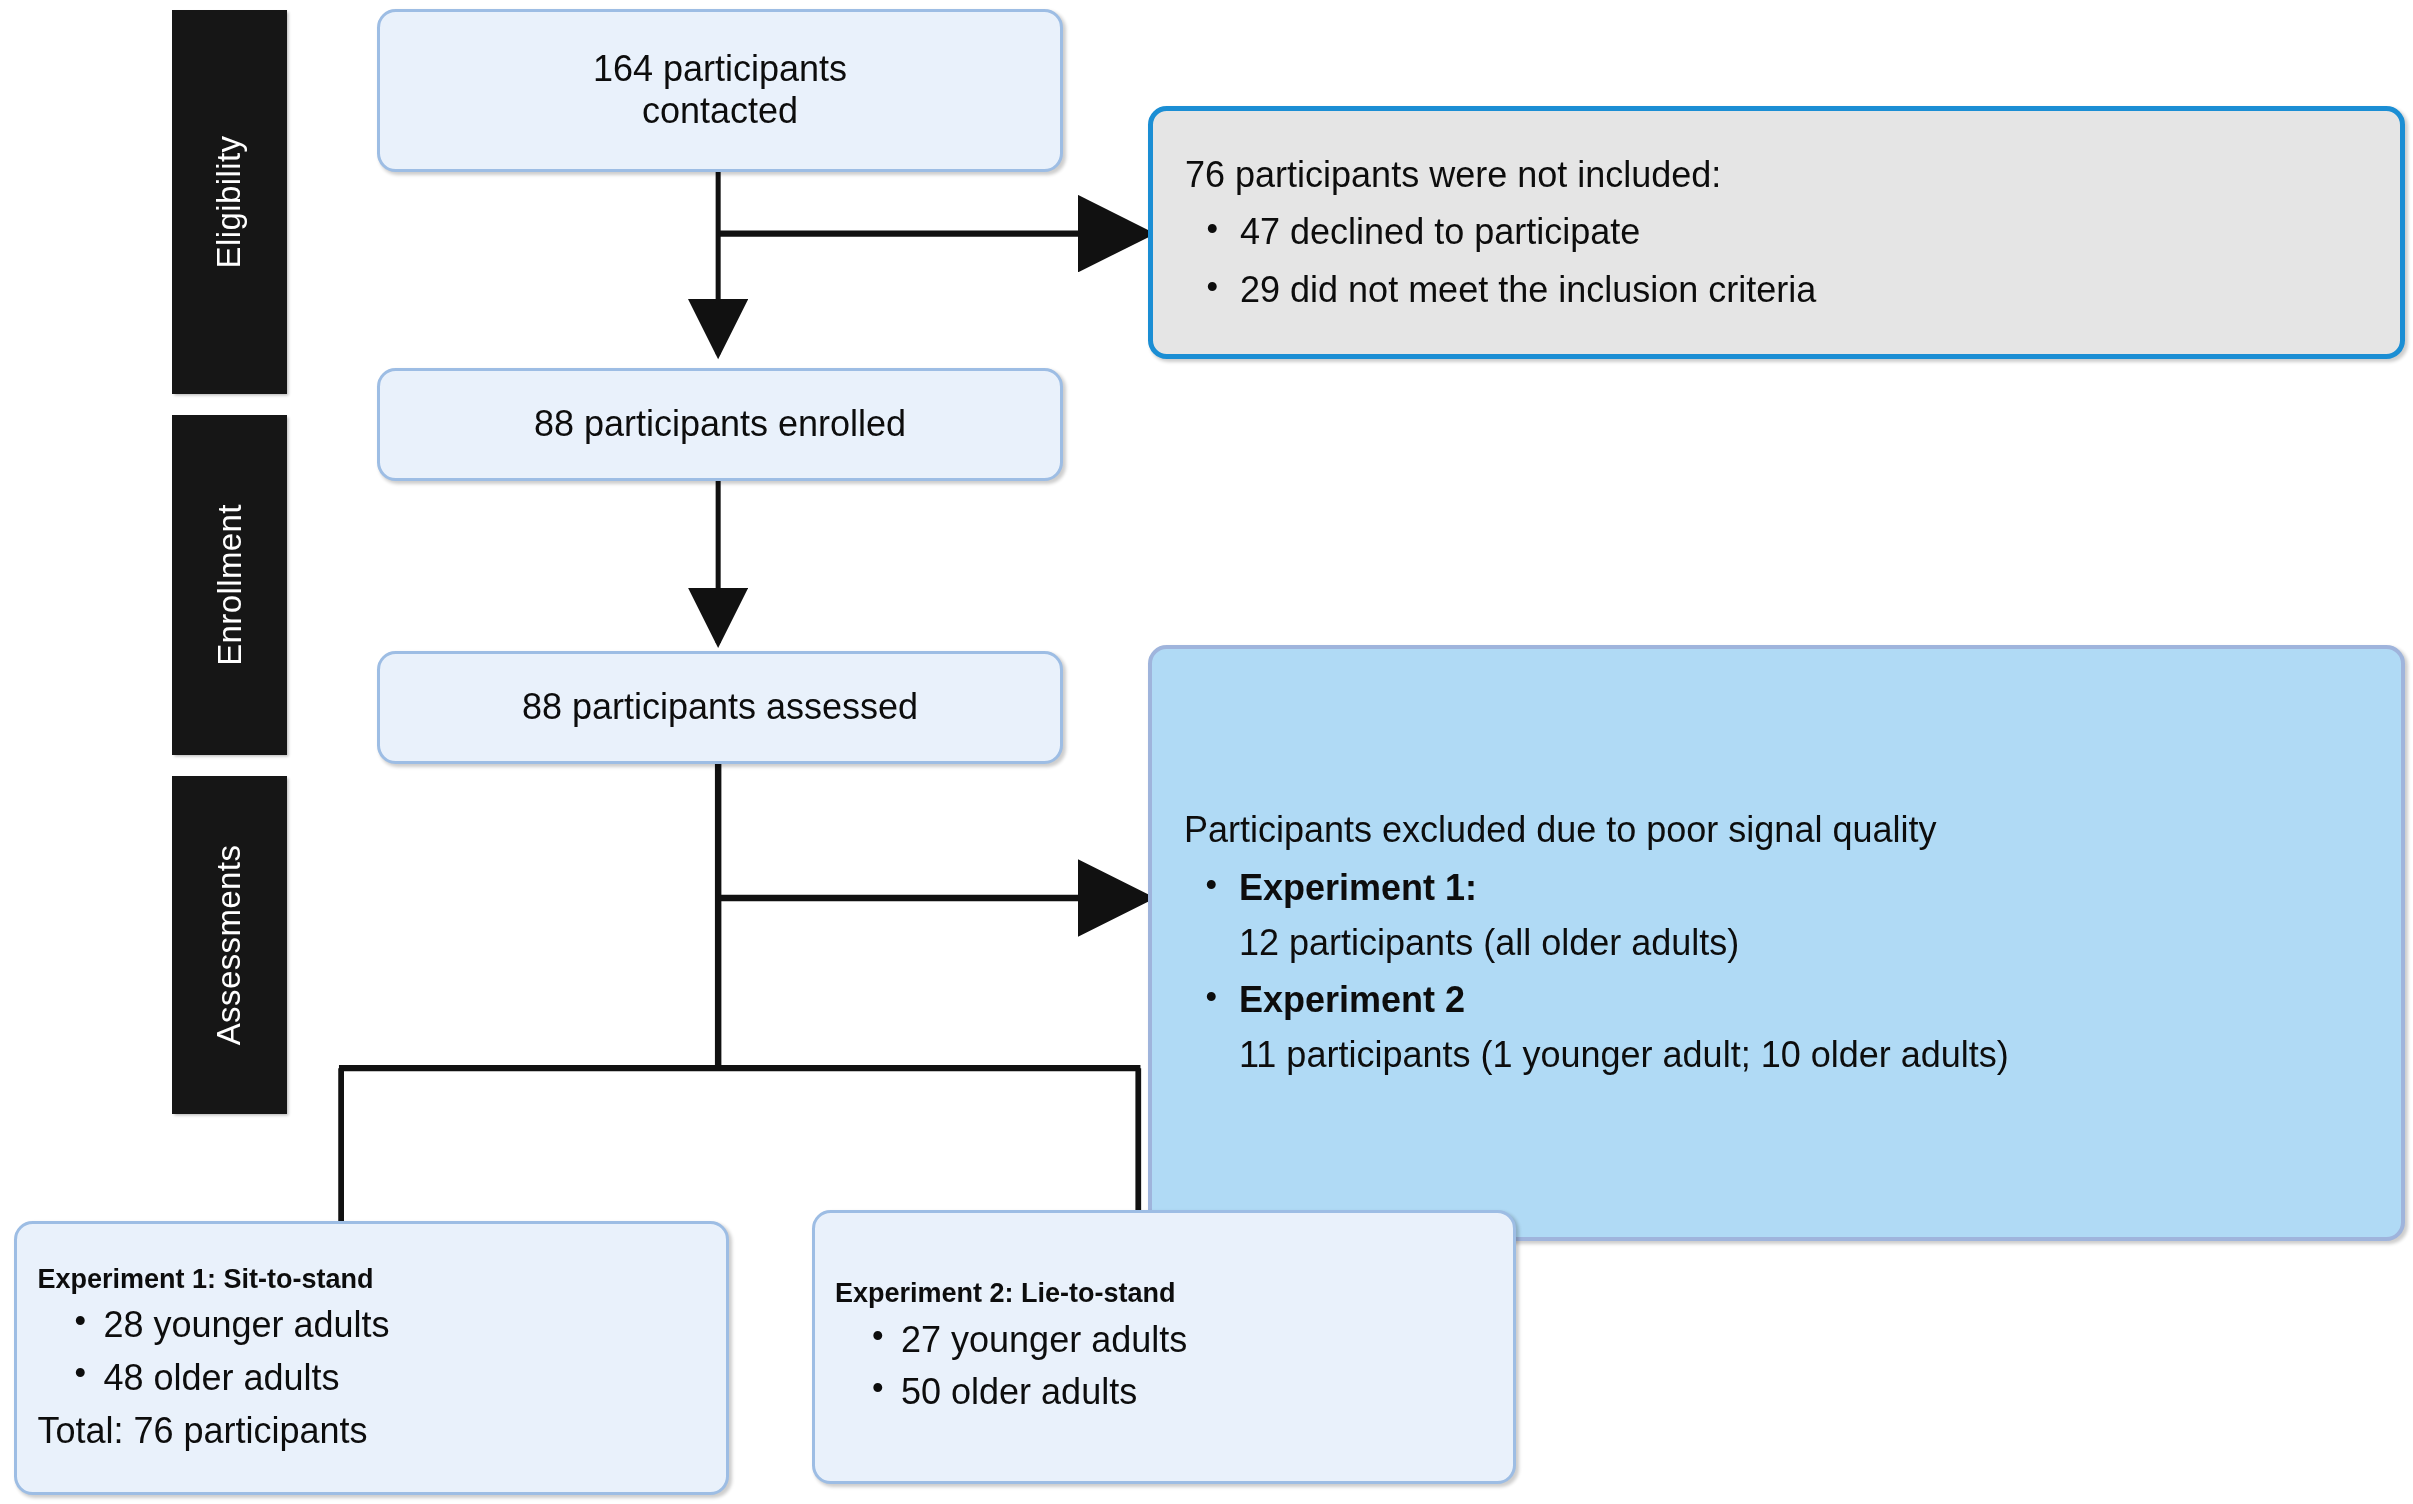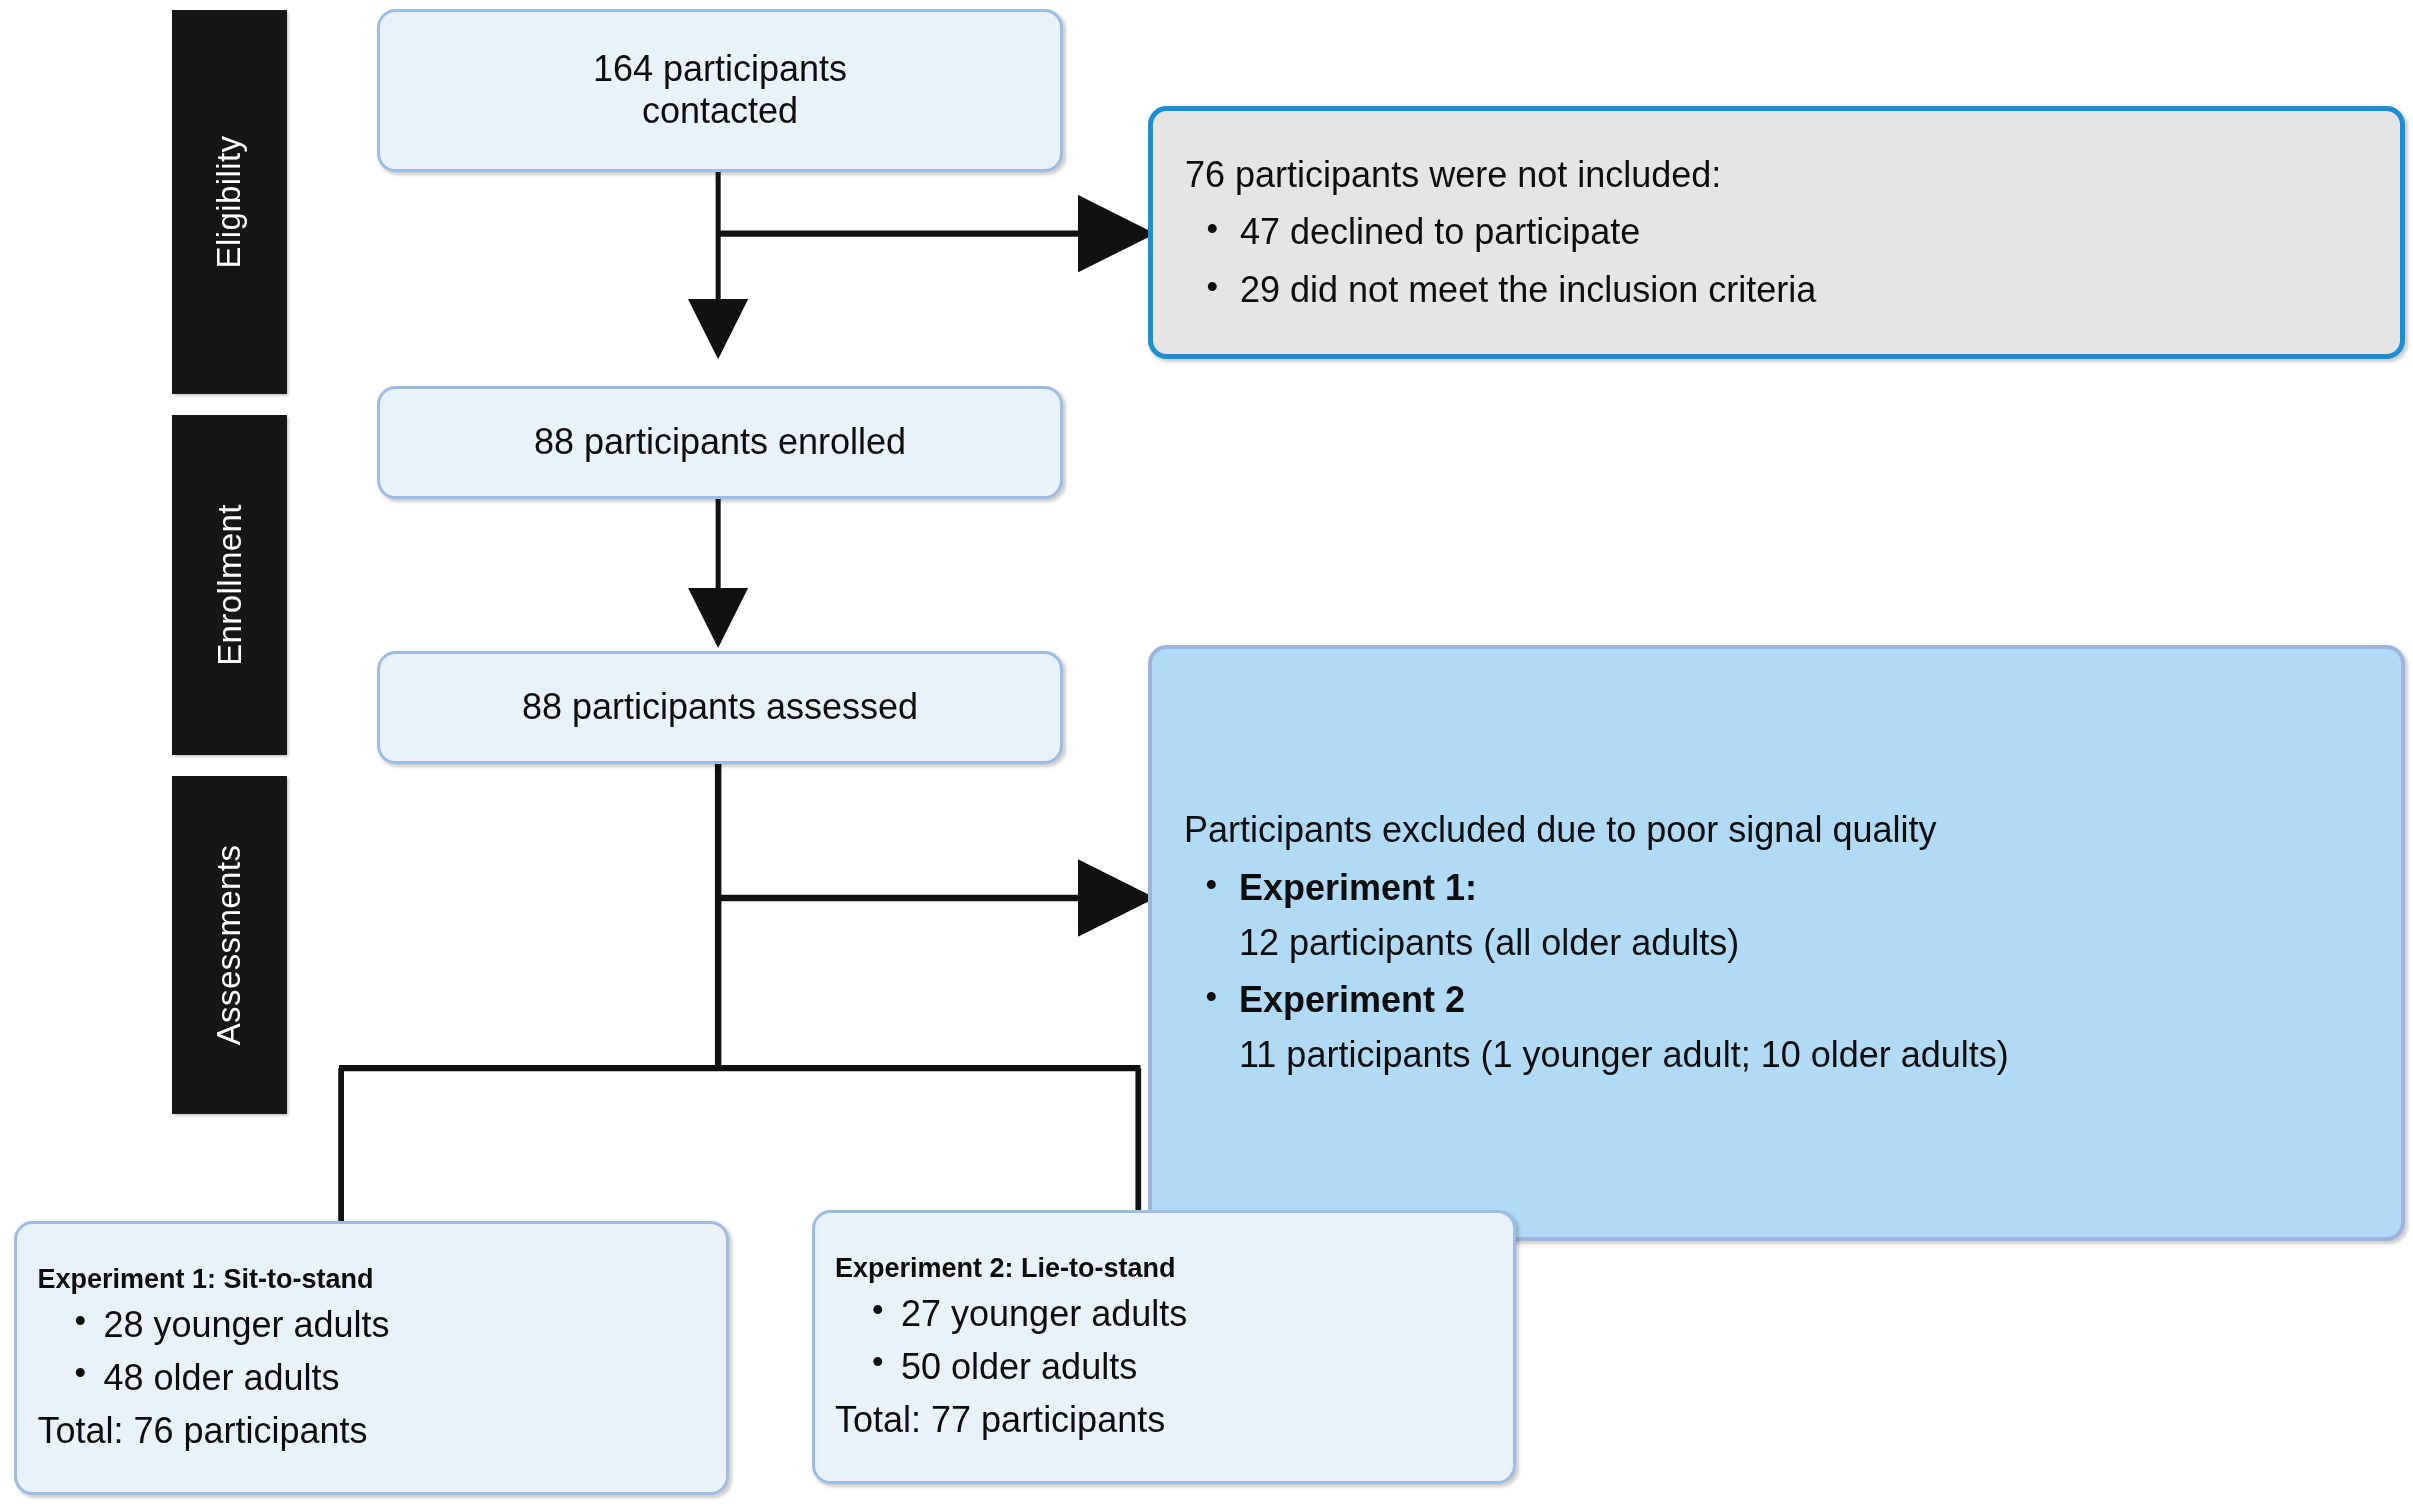--- a/index.html
+++ b/index.html
@@ -198,21 +198,21 @@
 
   <div class="phase-block" style="left:172px; top:776px; width:115px; height:338px;">
     <span class="phase-label">Assessments</span>
   </div>
 
   <div class="node light" style="left:377px; top:8.6px; width:686px; height:163px;">
     <div class="node-text">164 participants
 contacted</div>
   </div>
 
-  <div class="node light" style="left:377px; top:386px; width:686px; height:113px;">
+  <div class="node light" style="left:377px; top:368px; width:686px; height:113px;">
     <div class="node-text">88 participants enrolled</div>
   </div>
 
   <div class="node light" style="left:377px; top:651px; width:686px; height:113px;">
     <div class="node-text">88 participants assessed</div>
   </div>
 
   <div class="node blue-strong" style="left:1148px; top:106px; width:1257px; height:253px;">
     <div class="excl-body">
       <div class="excl-head">76 participants were not included:</div>
@@ -262,18 +262,17 @@
     <div class="exp-body">
       <div class="exp-title">Experiment 2: Lie-to-stand</div>
       <ul class="exp-list">
         <li>
           <span>27 younger adults</span>
         </li>
         <li>
           <span>50 older adults</span>
         </li>
       </ul>
-      <div class="exp-total">Total: 77 participants</div>
     </div>
   </div>
 
 </div>
 
 
 </body></html>

